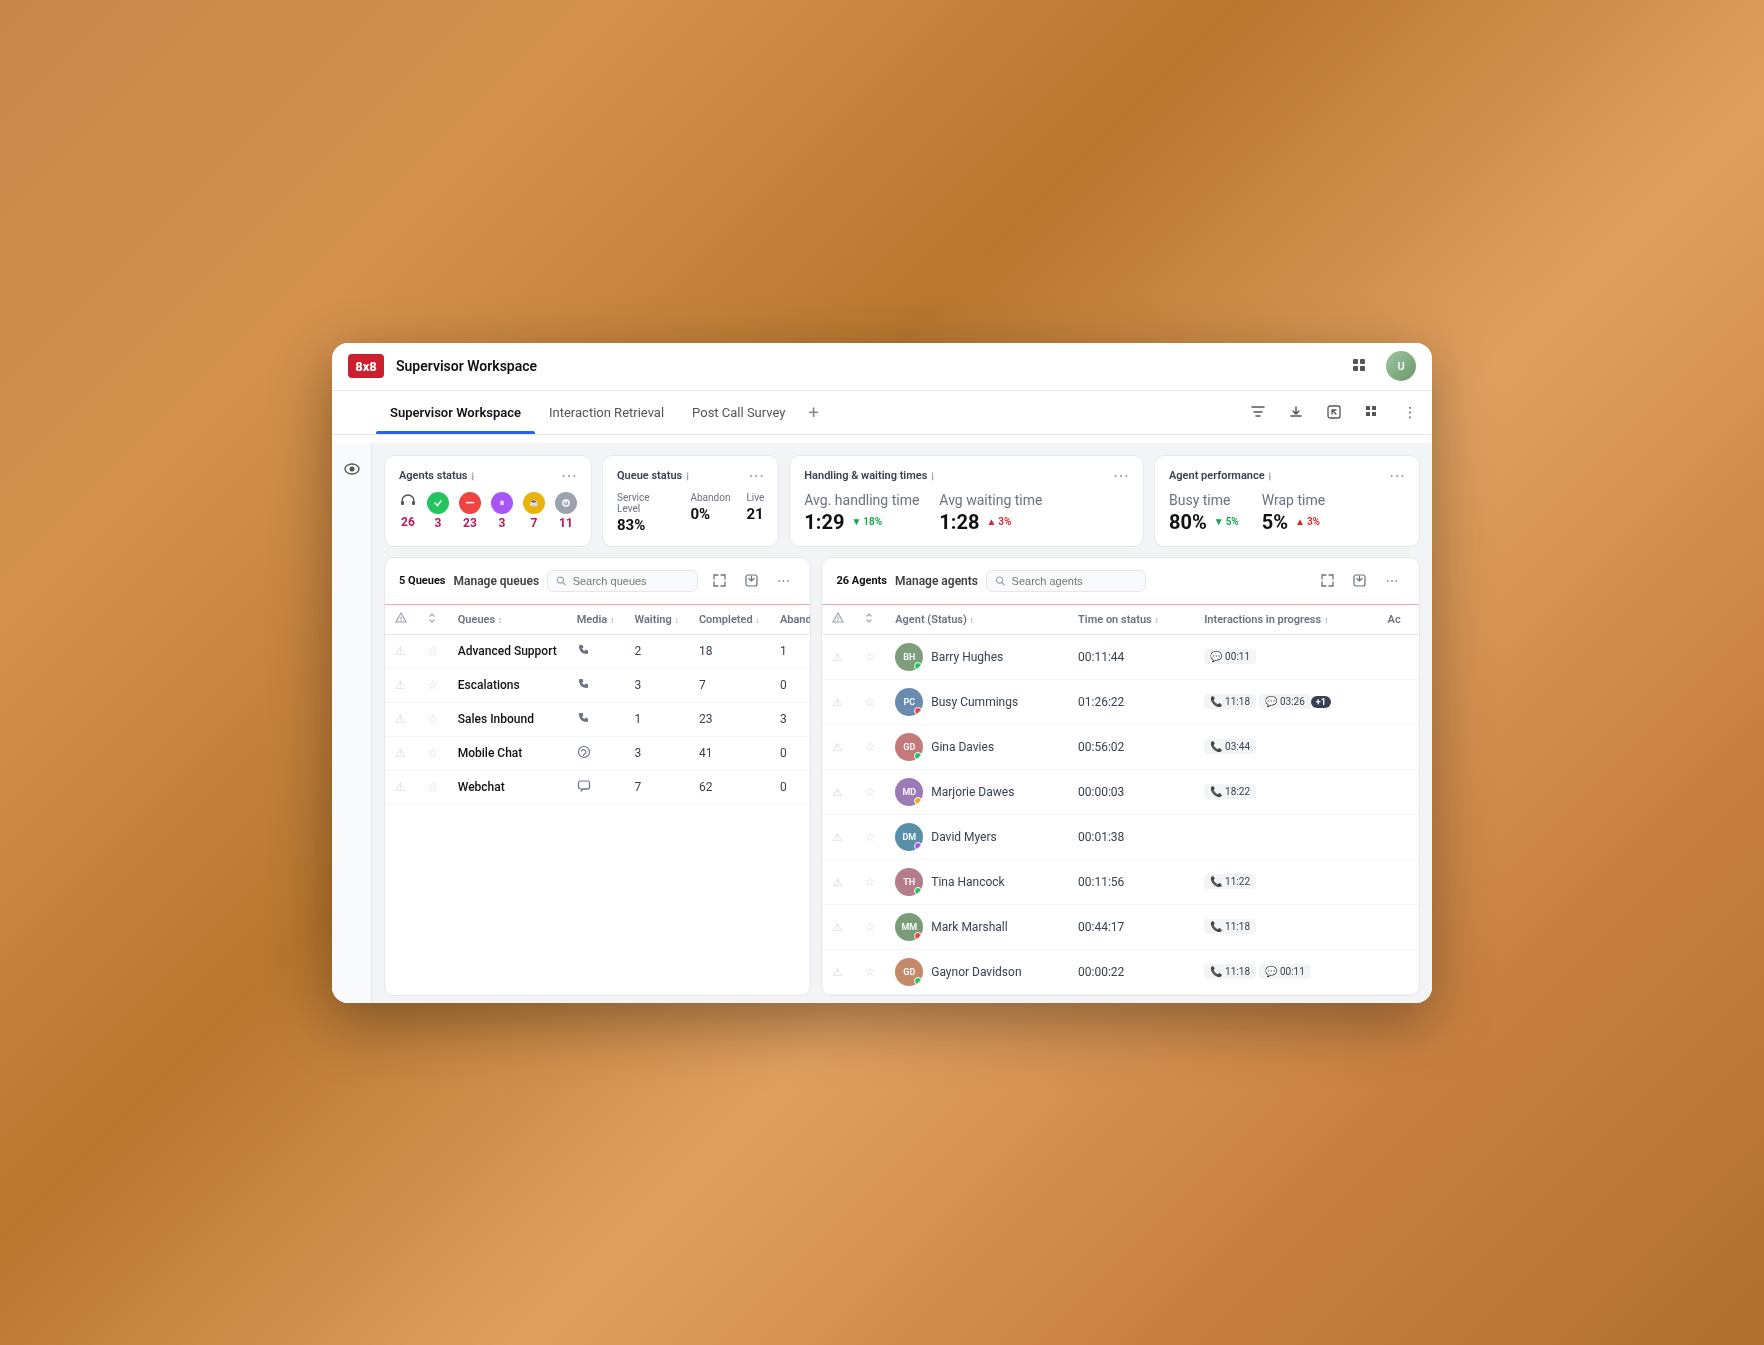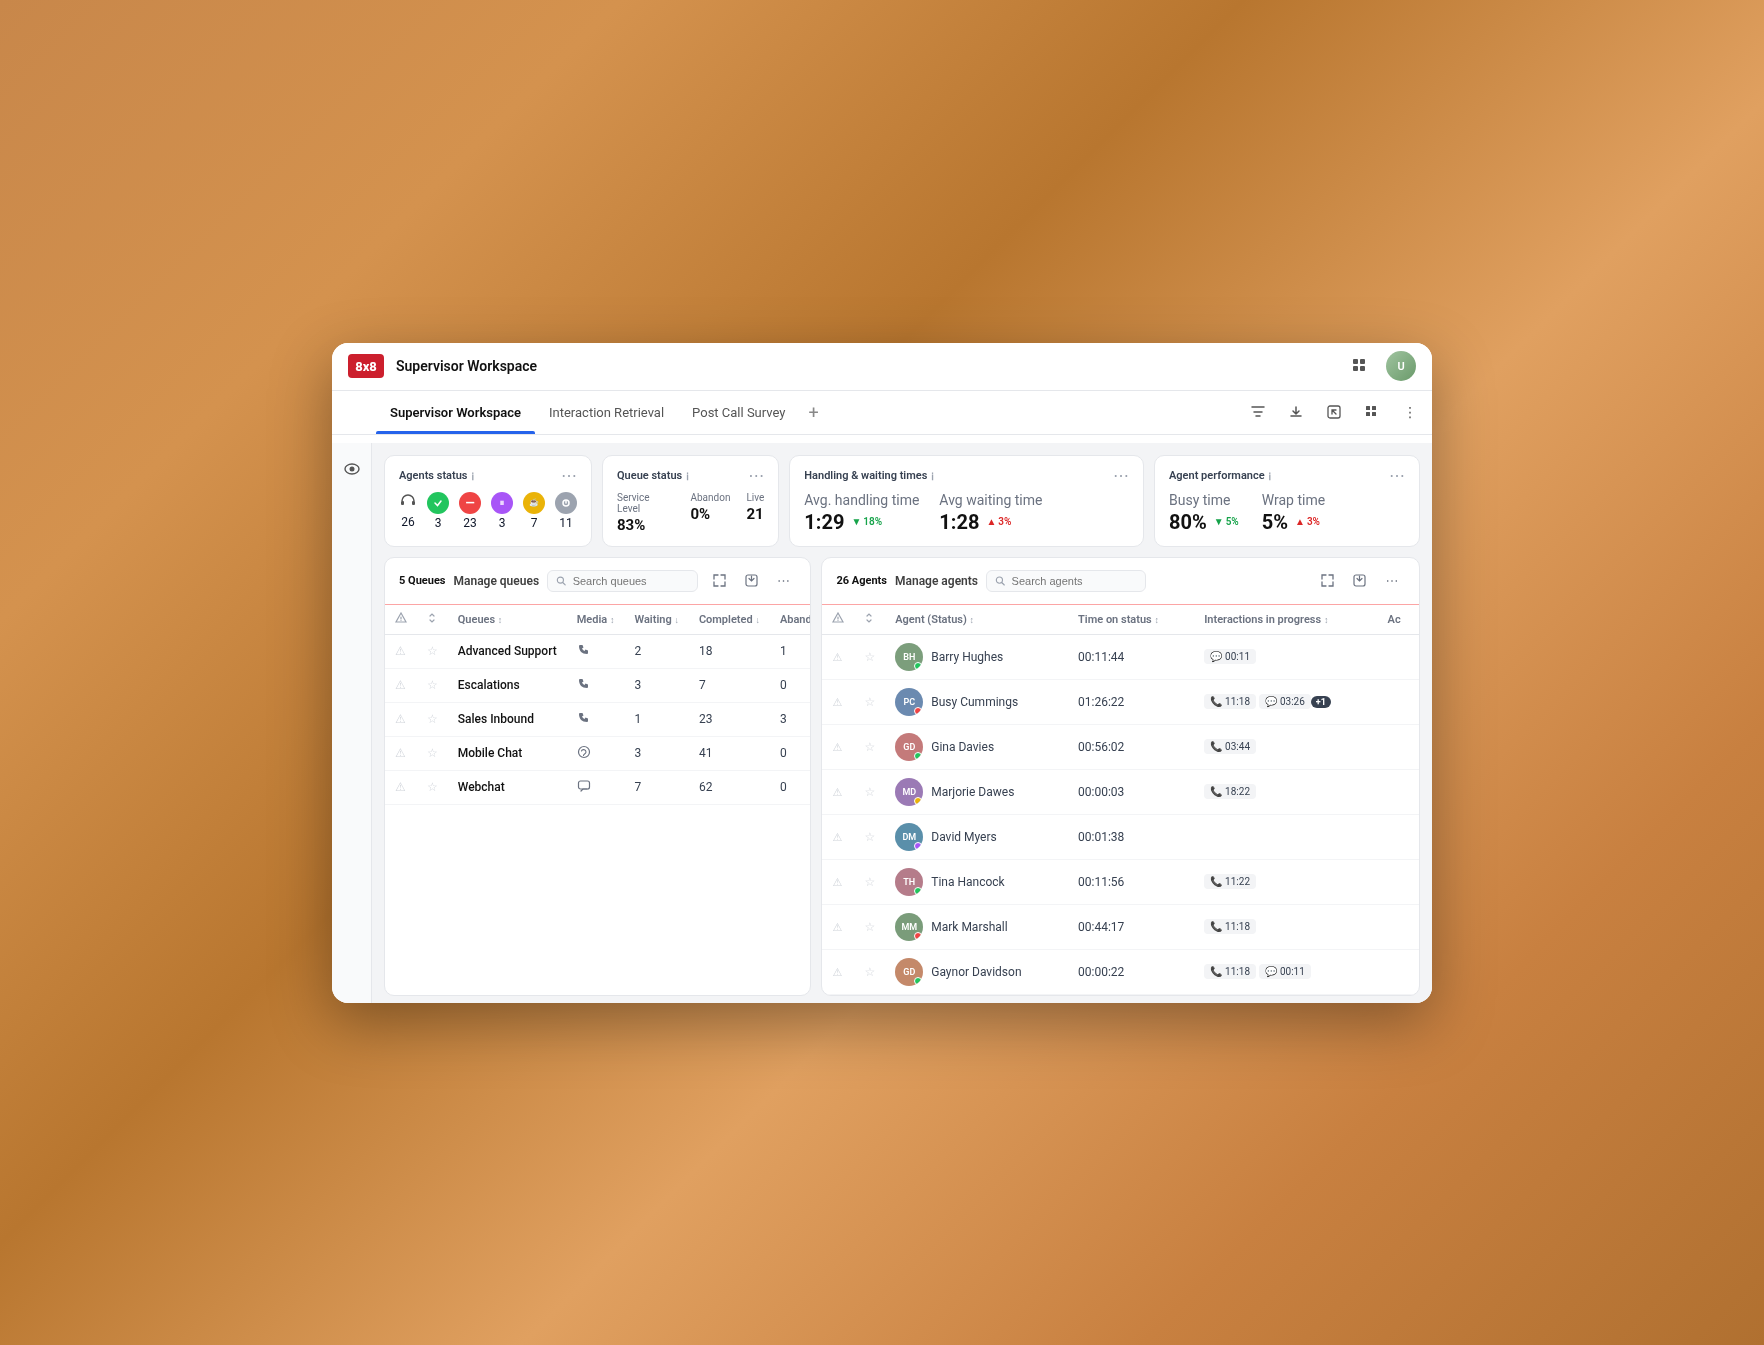--- a/index.html
+++ b/index.html
@@ -235,22 +235,22 @@
       width: 22px;
       height: 22px;
       border-radius: 50%;
       display: flex;
       align-items: center;
       justify-content: center;
       font-size: 10px;
     }
     .agent-status-num {
       font-size: 12px;
-      font-weight: 400;
-      color: #0f172a;
+      font-weight: 700;
+      color: #be185d;
     }
     .status-headphone { font-size: 14px; color: #555; }
     
     .queue-metrics {
       display: flex;
       gap: 16px;
       margin-top: 4px;
     }
     .queue-metric-item {
       display: flex;

